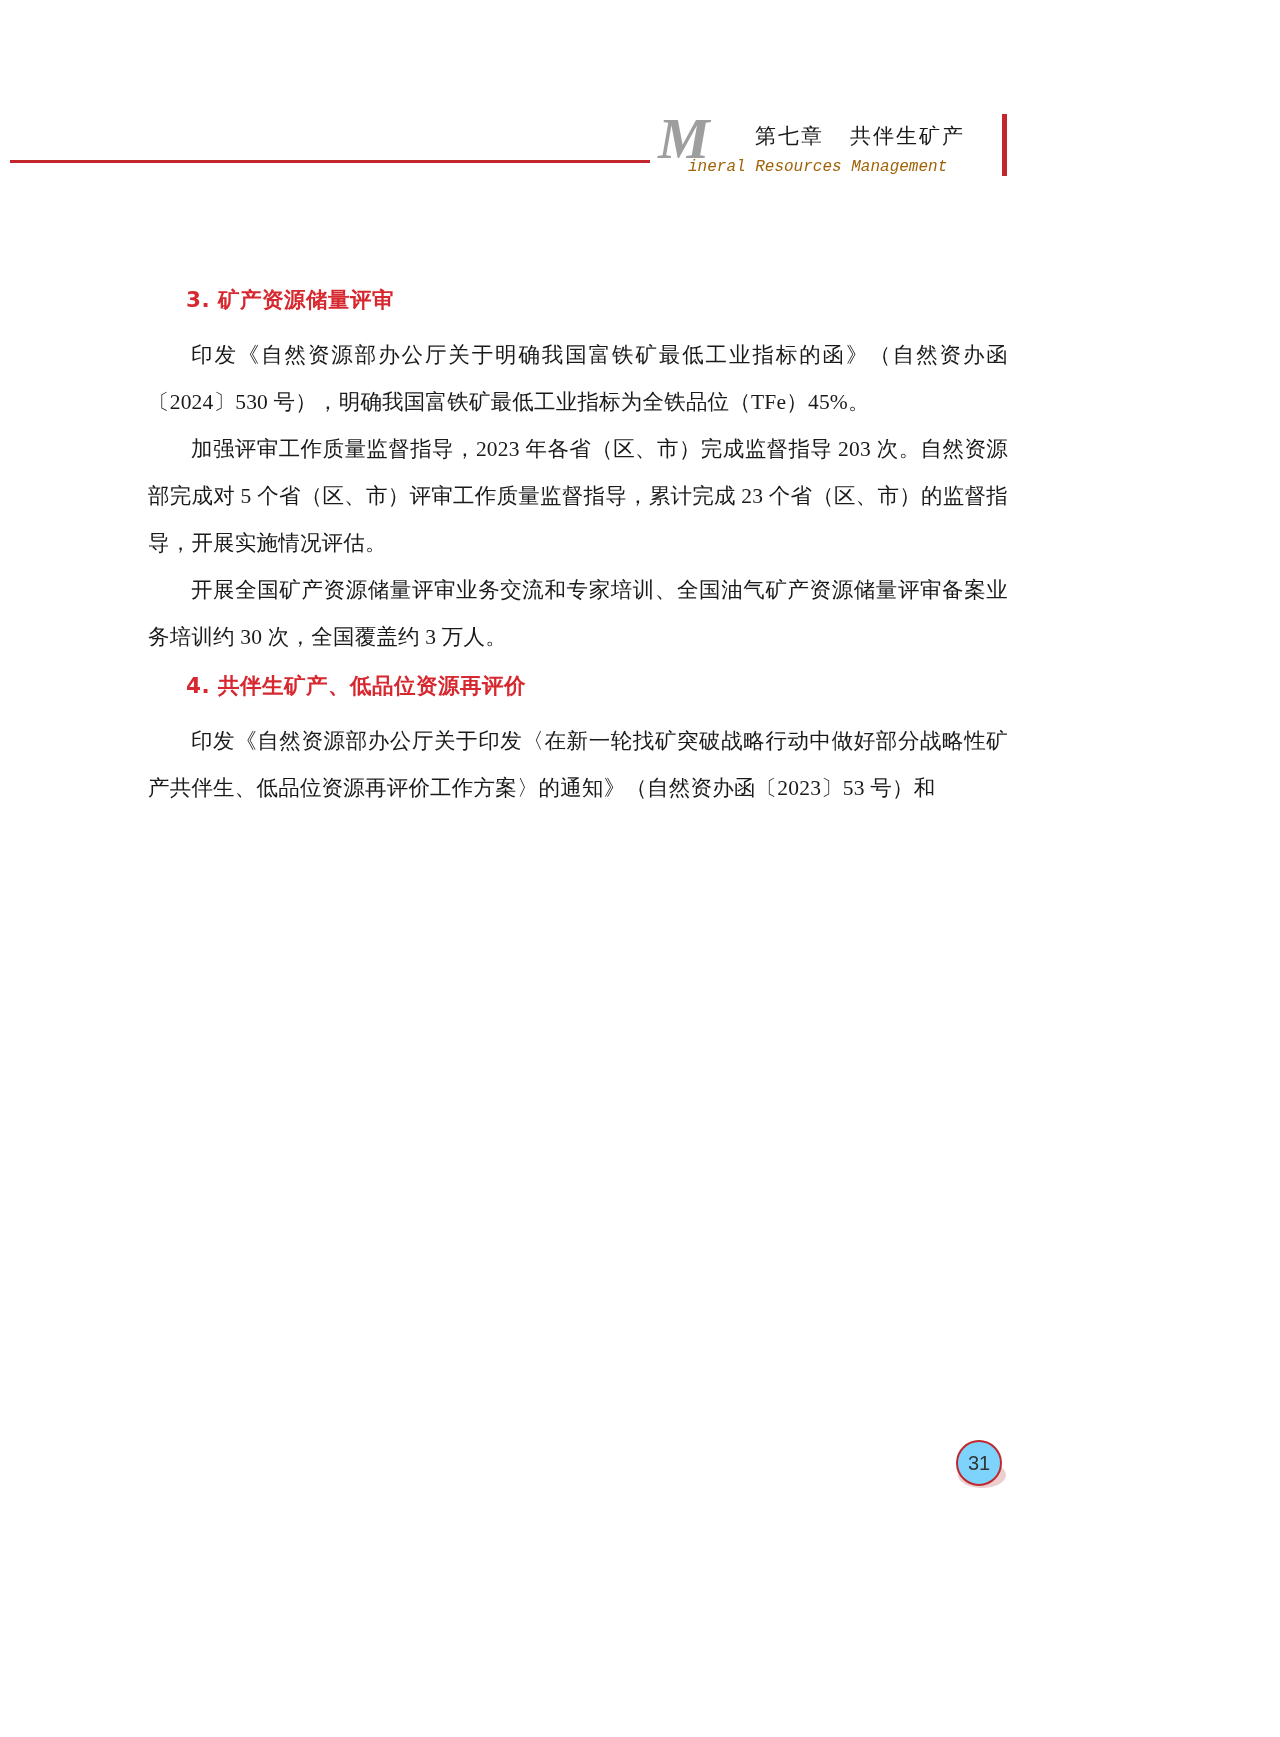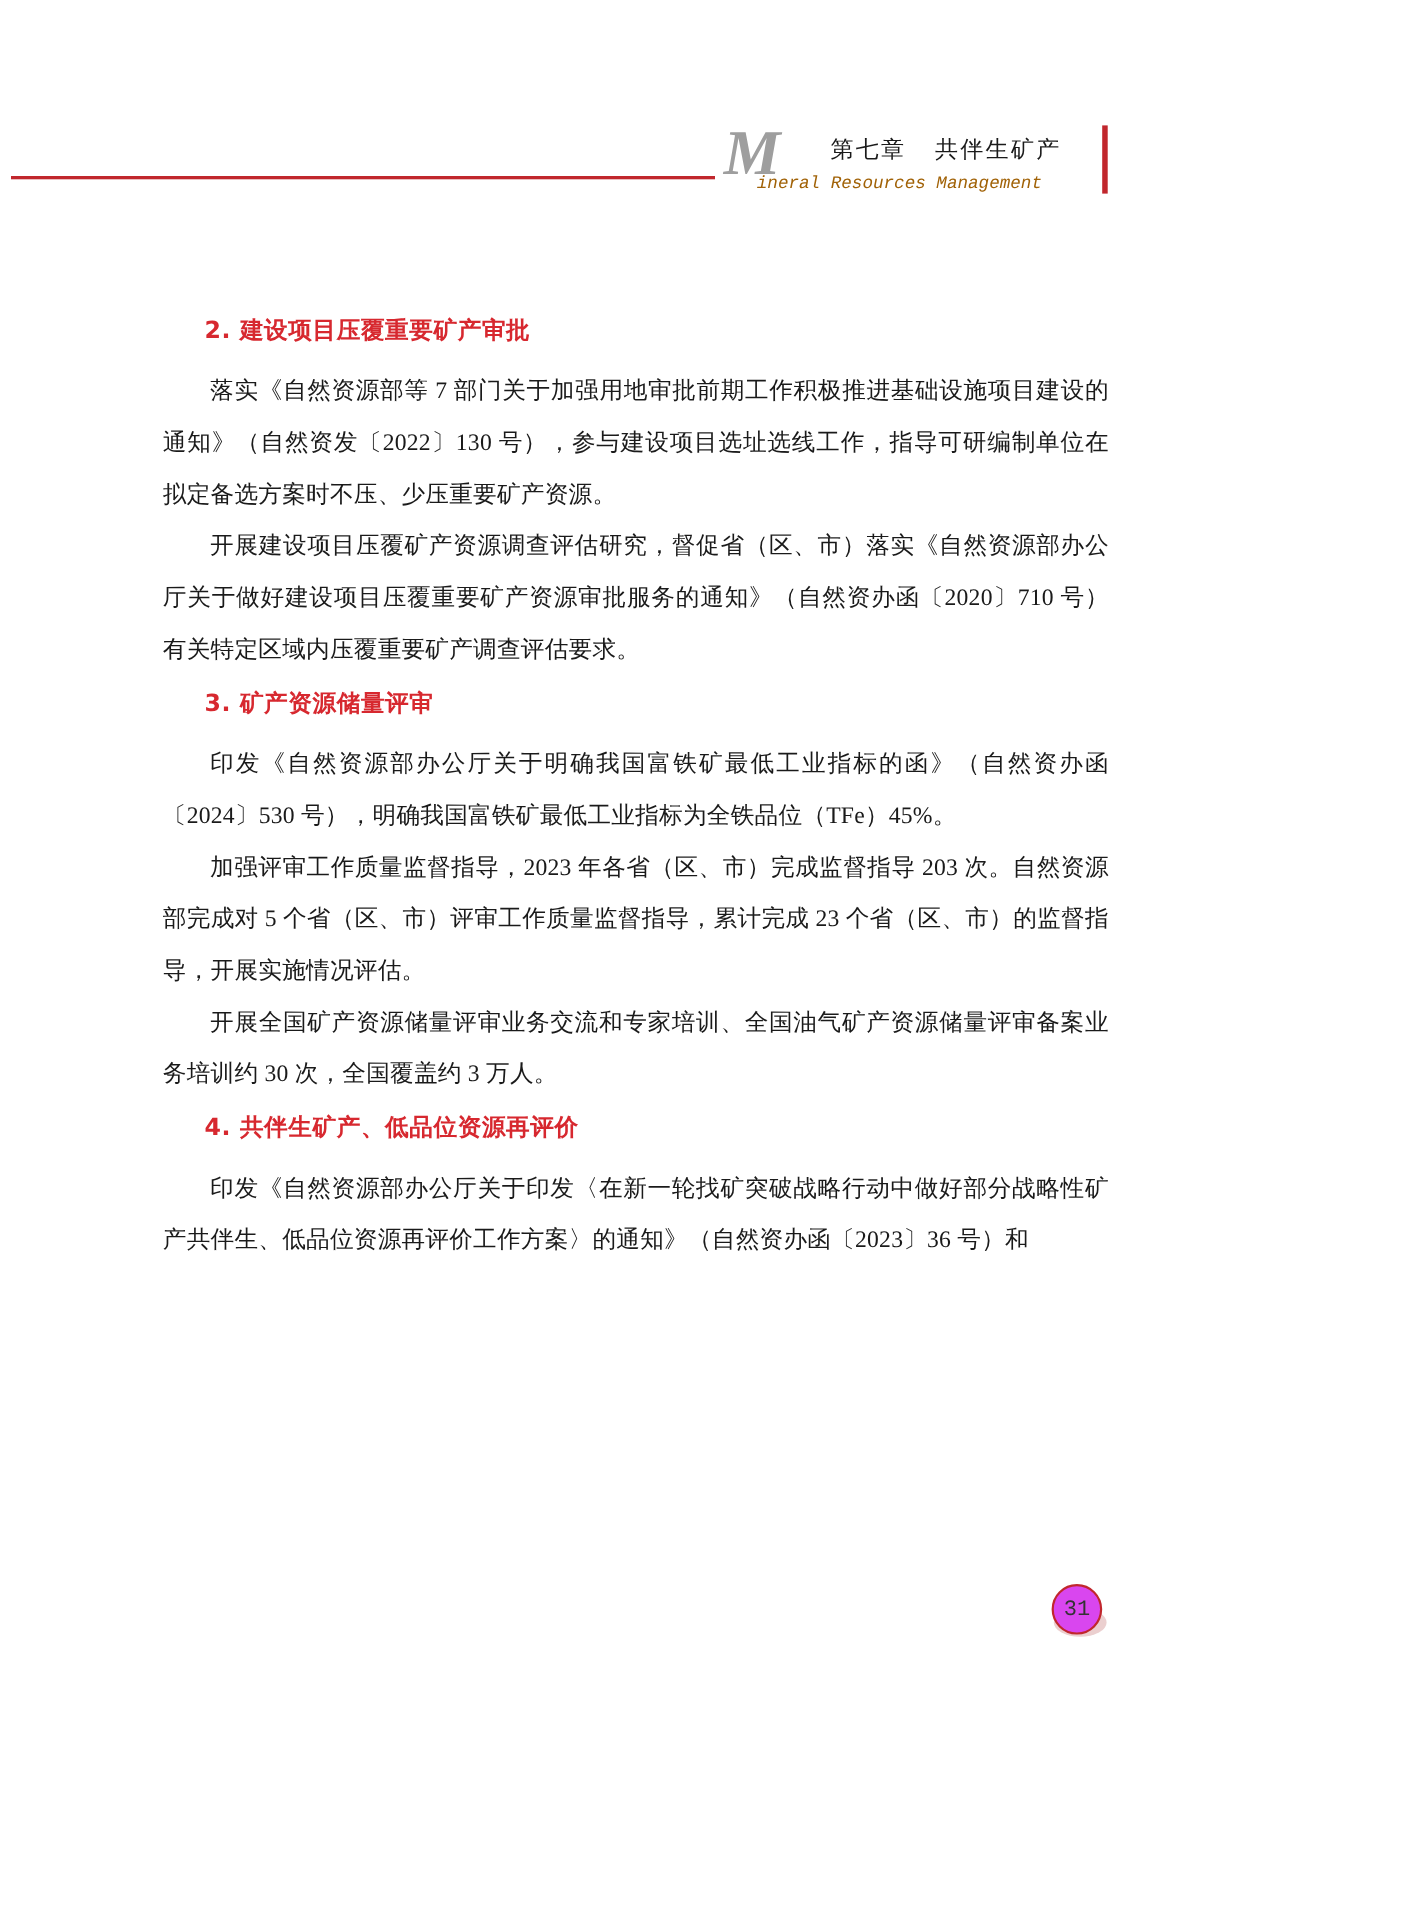--- a/index.html
+++ b/index.html
@@ -133,27 +133,27 @@
     background: #e7c7c7;
     opacity: 0.85;
   }
   .page-num-circle {
     position: absolute;
     left: 4px;
     top: 0;
     width: 46px;
     height: 46px;
     border-radius: 50%;
-    background: #d946ef;
+    background: #7dd3fc;
     border: 2px solid #c1272d;
     box-sizing: border-box;
     display: flex;
     align-items: center;
     justify-content: center;
-    font-family: Liberation Mono, monospace;
+    font-family: Liberation Sans, sans-serif;
     font-size: 20px;
     color: #333333;
   }
 </style>
 </head>
 <body>
 
 <div class="page-header">
   <div class="header-rule"></div>
   <div class="header-block">
@@ -161,36 +161,31 @@
     <div class="header-cn">
       <span class="chap">第七章</span><span>共伴生矿产</span>
     </div>
     <div class="header-en">ineral Resources Management</div>
     <div class="header-bar"></div>
   </div>
 </div>
 
 <div class="content">
 
-  <div class="block">
-    <h2 class="sec-head">2. 建设项目压覆重要矿产审批</h2>
-    <p class="para">落实《自然资源部等 7 部门关于加强用地审批前期工作积极推进基础设施项目建设的通知》（自然资发〔2022〕130 号），参与建设项目选址选线工作，指导可研编制单位在拟定备选方案时不压、少压重要矿产资源。</p>
-    <p class="para">开展建设项目压覆矿产资源调查评估研究，督促省（区、市）落实《自然资源部办公厅关于做好建设项目压覆重要矿产资源审批服务的通知》（自然资办函〔2020〕710 号）有关特定区域内压覆重要矿产调查评估要求。</p>
-  </div>
 
   <div class="block">
     <h2 class="sec-head gap">3. 矿产资源储量评审</h2>
     <p class="para">印发《自然资源部办公厅关于明确我国富铁矿最低工业指标的函》（自然资办函〔2024〕530 号），明确我国富铁矿最低工业指标为全铁品位（TFe）45%。</p>
     <p class="para">加强评审工作质量监督指导，2023 年各省（区、市）完成监督指导 203 次。自然资源部完成对 5 个省（区、市）评审工作质量监督指导，累计完成 23 个省（区、市）的监督指导，开展实施情况评估。</p>
     <p class="para">开展全国矿产资源储量评审业务交流和专家培训、全国油气矿产资源储量评审备案业务培训约 30 次，全国覆盖约 3 万人。</p>
   </div>
 
   <div class="block">
     <h2 class="sec-head gap">4. 共伴生矿产、低品位资源再评价</h2>
-    <p class="para">印发《自然资源部办公厅关于印发〈在新一轮找矿突破战略行动中做好部分战略性矿产共伴生、低品位资源再评价工作方案〉的通知》（自然资办函〔2023〕36 号）和</p>
+    <p class="para">印发《自然资源部办公厅关于印发〈在新一轮找矿突破战略行动中做好部分战略性矿产共伴生、低品位资源再评价工作方案〉的通知》（自然资办函〔2023〕53 号）和</p>
   </div>
 
 </div>
 
 <div class="page-num-wrap">
   <div class="page-num-shadow"></div>
   <div class="page-num-circle">31</div>
 </div>
 
 </body></html>

